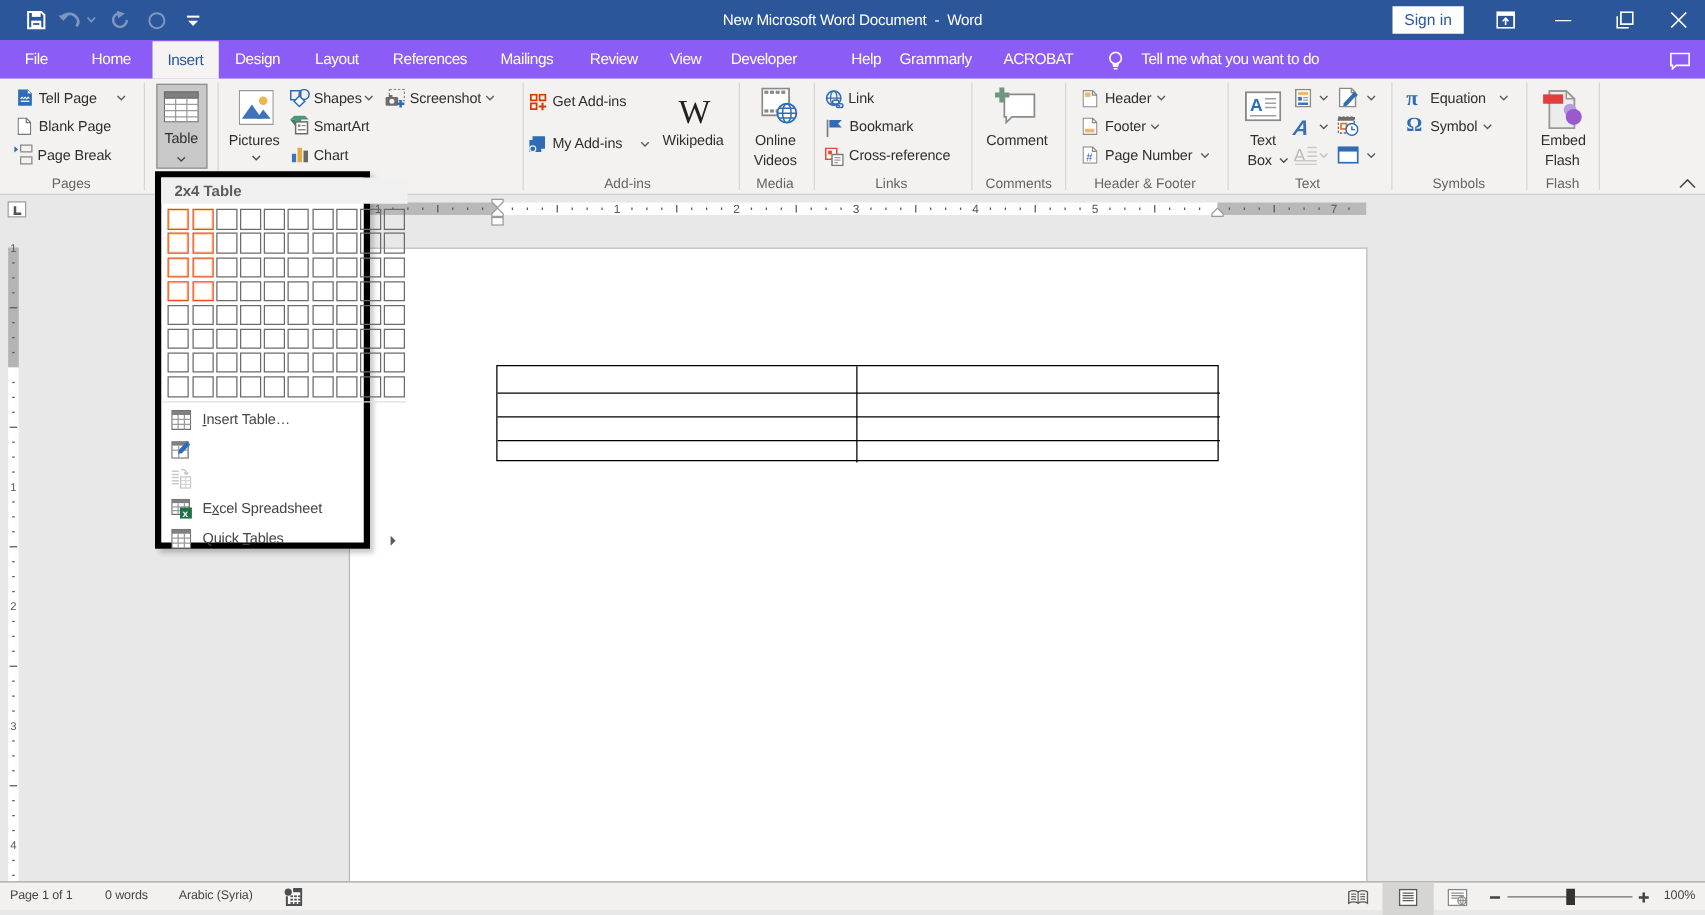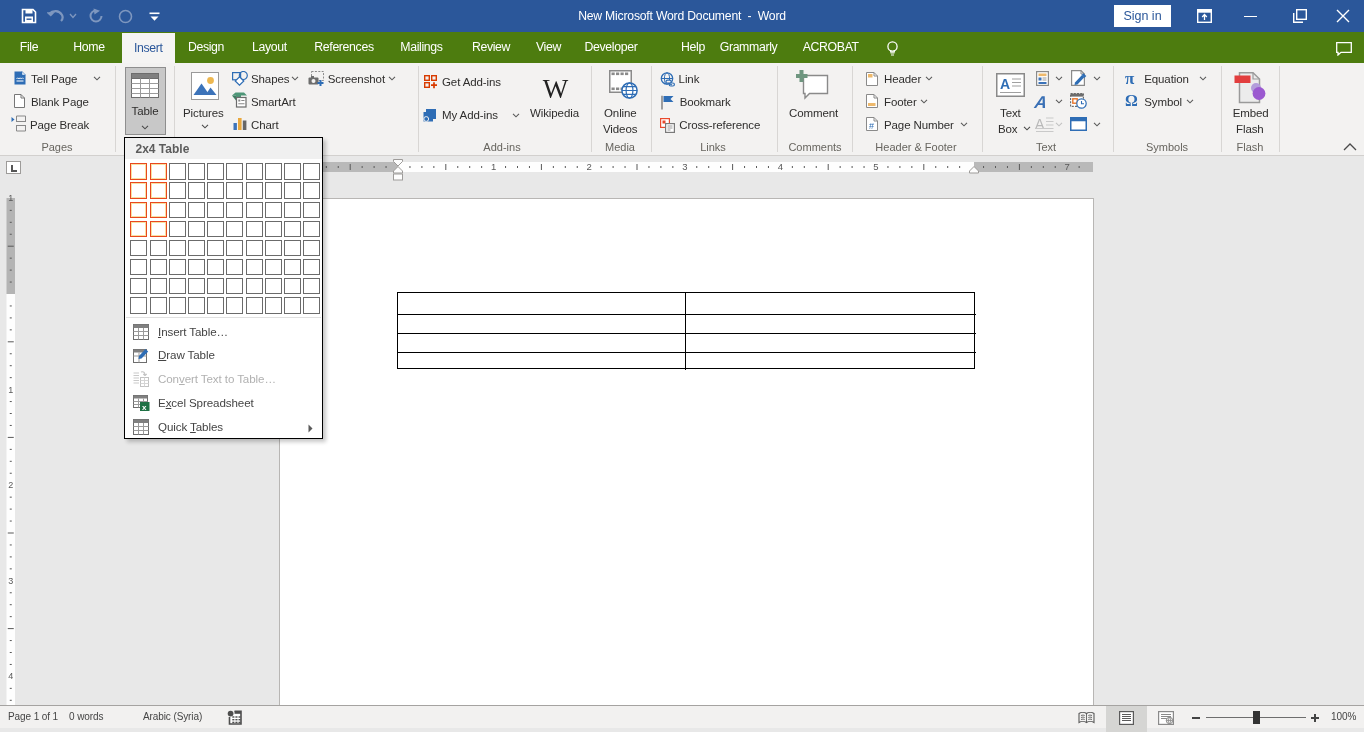--- a/index.html
+++ b/index.html
@@ -1,34 +1,34 @@
 <!DOCTYPE html>
 <html><head>
 <meta charset="utf-8">
 <style>
   * { margin:0; padding:0; box-sizing:border-box; }
   html,body { width:1364px; height:732px; overflow:hidden; font-family:"Liberation Sans", sans-serif; }
   .abs { position:absolute; }
   #app { position:relative; width:1364px; height:732px; background:#e8e8e8; }
   
   #titlebar { position:absolute; left:0; top:0; width:1364px; height:32px; background:#2b579a; }
-  #tabrow   { position:absolute; left:0; top:32px; width:1364px; height:31px; background:#4d7c0f; }
+  #tabrow   { position:absolute; left:0; top:32px; width:1364px; height:31px; background:#8b5cf6; }
   .tab { position:absolute; top:0; height:31px; line-height:31px; color:#fff; font-size:12.3px; letter-spacing:-0.35px; text-align:center; }
   #tab-insert { position:absolute; background:#f5f4f3; color:#2b579a; top:1px; height:30px; line-height:30px; }
   #title-text { position:absolute; width:100%; text-align:center; top:0; height:32px; line-height:32px; color:#fff; font-size:12.2px; letter-spacing:-0.2px; }
   
   #ribbon { position:absolute; left:0; top:63px; width:1364px; height:93px; background:#f3f2f1; border-bottom:1px solid #d2d0ce; }
   .gsep { position:absolute; top:3px; width:1px; height:86px; background:#d8d6d4; }
   .glabel { position:absolute; top:80px; font-size:11px; color:#67655f; width:160px; margin-left:-80px; text-align:center; }
   .rtxt { position:absolute; font-size:11.5px; letter-spacing:-0.1px; color:#2f2e2d; white-space:nowrap; }
   
   #docarea { position:absolute; left:0; top:157px; width:1364px; height:548px; background:#e8e8e8; overflow:hidden; }
   #page { position:absolute; left:279px; top:41px; width:815px; height:510px; background:#fff; border:1px solid #b8b6b4; border-bottom:none; }
   
-  #tblmenu { position:absolute; left:124px; top:137px; width:199px; height:302px; background:#fff; border:1px solid #000000; box-shadow:3px 3px 4px rgba(0,0,0,0.22);text-align:right; }
+  #tblmenu { position:absolute; left:124px; top:137px; width:172px; height:302px; background:#fff; border:5px solid #000000; box-shadow:3px 3px 4px rgba(0,0,0,0.22);text-align:right; }
   .mitem { position:absolute; left:0; width:197px; height:24px; font-size:11.6px; letter-spacing:-0.1px; color:#444; }
   .mitem u { text-decoration:underline; }
   
   #statusbar { position:absolute; left:0; top:705px; width:1364px; height:23px; background:#f2f1f0; border-top:1px solid #a5a3a1; }
   .sitem { position:absolute; top:0; height:22px; line-height:22px; font-size:10px; letter-spacing:-0.1px; color:#454545; }
   #bottomstrip { position:absolute; left:0; top:728px; width:1364px; height:4px; }
 </style>
 </head>
 <body>
 <div id="app">
@@ -86,20 +86,21 @@
     <div class="tab" style="left:531px;width:35px;">View</div>
     <div class="tab" style="left:581px;width:60px;">Developer</div>
     <div class="tab" style="left:674px;width:38px;">Help</div>
     <div class="tab" style="left:714px;width:69px;">Grammarly</div>
     <div class="tab" style="left:799px;width:63.5px;">ACROBAT</div>
     <svg class="abs" style="left:886px;top:9px" width="13" height="17" viewBox="0 0 13 17">
       <circle cx="6.5" cy="5.5" r="4.6" fill="none" stroke="#fff" stroke-width="1.3"></circle>
       <path d="M4.5 12 L8.5 12 M5 14 L8 14" stroke="#fff" stroke-width="1.2"></path>
       <path d="M4.7 9 L4.7 11 L8.3 11 L8.3 9" fill="none" stroke="#fff" stroke-width="1.2"></path>
     </svg>
+    <div class="tab" style="left:913px;width:200px;text-align:left;">Tell me what you want to do</div>
     <svg class="abs" style="left:1336px;top:10px" width="16" height="14" viewBox="0 0 16 14">
       <path d="M0.7 0.7 H15.3 V10.3 H5 L2 13 V10.3 H0.7 Z" fill="none" stroke="#fff" stroke-width="1.3"></path>
     </svg>
   </div>
   <div id="ribbon"></div>
 
   <svg class="abs" style="left:14px;top:71px" width="12" height="14" viewBox="0 0 12 14">
     <path d="M0.5 0.5 H8 L11.5 4 V13.5 H0.5 Z" fill="#2e6db5"></path>
     <path d="M8 0.5 L8 4 L11.5 4 Z" fill="#fff" stroke="#2e6db5" stroke-width="0.5"></path>
     <path d="M2.5 8 l1.2-1.2 1.2 1.2 1.2-1.2 1.2 1.2 1.2-1.2 1 1" stroke="#fff" stroke-width="0.9" fill="none"></path>
@@ -593,26 +594,20 @@
         <div class="abs" style="left:101.3px;top:159.0px;width:17px;height:16.5px;border:1px solid #6b6b6b;"></div>
         <div class="abs" style="left:120.5px;top:159.0px;width:17px;height:16.5px;border:1px solid #6b6b6b;"></div>
         <div class="abs" style="left:139.7px;top:159.0px;width:17px;height:16.5px;border:1px solid #6b6b6b;"></div>
         <div class="abs" style="left:158.9px;top:159.0px;width:17px;height:16.5px;border:1px solid #6b6b6b;"></div>
         <div class="abs" style="left:178.1px;top:159.0px;width:17px;height:16.5px;border:1px solid #6b6b6b;"></div>
       </div>
     <div class="abs" style="left:1px;top:178.5px;width:195px;height:1px;background:#e0e0e0;"></div>
     <div class="mitem" style="top:181.5px;line-height:24px;">
         <span style="position:absolute;left:33px;"><u>I</u>nsert Table…</span>
       </div>
-    <div class="mitem" style="top:205.4px;line-height:24px;">
-        <span style="position:absolute;left:33px;"><u>D</u>raw Table</span>
-      </div>
-    <div class="mitem" style="top:229.2px;line-height:24px;color:#b1b1b1;">
-        <span style="position:absolute;left:33px;">Con<u>v</u>ert Text to Table…</span>
-      </div>
     <div class="mitem" style="top:276.9px;line-height:24px;">
         <span style="position:absolute;left:33px;">Quick <u>T</u>ables</span>
       </div>
     <div class="mitem" style="top:253px;line-height:24px;">
         <span style="position:absolute;left:33px;">E<u>x</u>cel Spreadsheet</span>
       </div>
     <svg class="abs" style="left:183px;top:285.5px" width="5" height="9" viewBox="0 0 5 9">
         <path d="M0.5 0.5 L4.5 4.5 L0.5 8.5 Z" fill="#5a5a5a"></path>
       </svg>
 
@@ -641,21 +636,21 @@
       <text x="9" y="14.5" font-size="8" font-weight="bold" fill="#fff" font-family="Liberation Sans">x</text>
     </svg>
     <svg class="abs" style="left:8px;top:280.9px" width="16" height="16" viewBox="0 0 16 16">
       <rect x="0.5" y="0.5" width="15" height="15" fill="#fff" stroke="#6d6d6d"></rect>
       <rect x="0.5" y="0.5" width="15" height="3.5" fill="#808080"></rect>
       <path d="M0.5 7.5 H15.5 M0.5 11.5 H15.5 M5.5 4 V15.5 M10.5 4 V15.5" stroke="#9b9b9b" fill="none"></path>
     </svg>
   </div>
   <div id="statusbar">
     <div class="sitem" style="left:8px;">Page 1 of 1</div>
-    <div class="sitem" style="left:69px;">0 words</div>
+    <div class="sitem" style="left:84px;">0 words</div>
     <div class="sitem" style="left:143px;">Arabic (Syria)</div>
     <svg class="abs" style="left:226px;top:4px" width="16" height="15" viewBox="0 0 16 15">
       <path d="M8.5 1.2 H15 V14 H3.5 V7" fill="#fff" stroke="#4e4e4e" stroke-width="1.6"></path>
       <rect x="8.5" y="1.2" width="6.5" height="2.6" fill="#4e4e4e"></rect>
       <circle cx="4.6" cy="3.6" r="2.9" fill="#4e4e4e"></circle>
       <g fill="#4e4e4e">
         <rect x="6.3" y="6.3" width="2.1" height="1.4"></rect>
           <rect x="9.4" y="6.3" width="2.1" height="1.4"></rect>
           <rect x="12.5" y="6.3" width="2.1" height="1.4"></rect>
         <rect x="6.3" y="9" width="2.1" height="1.4"></rect>

